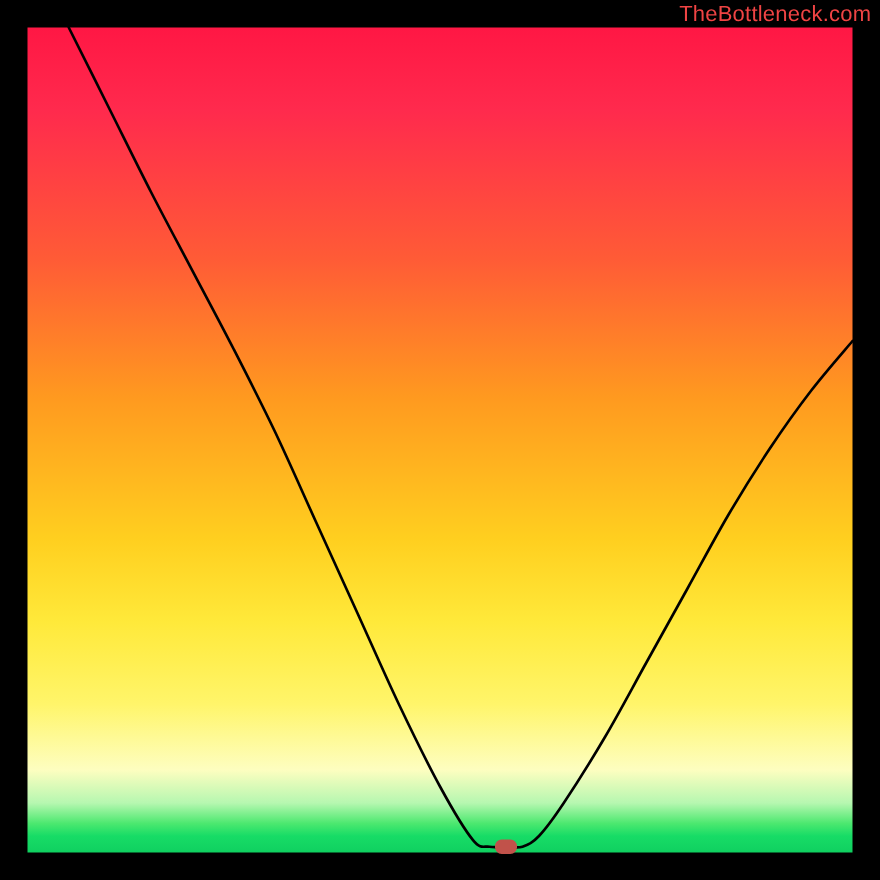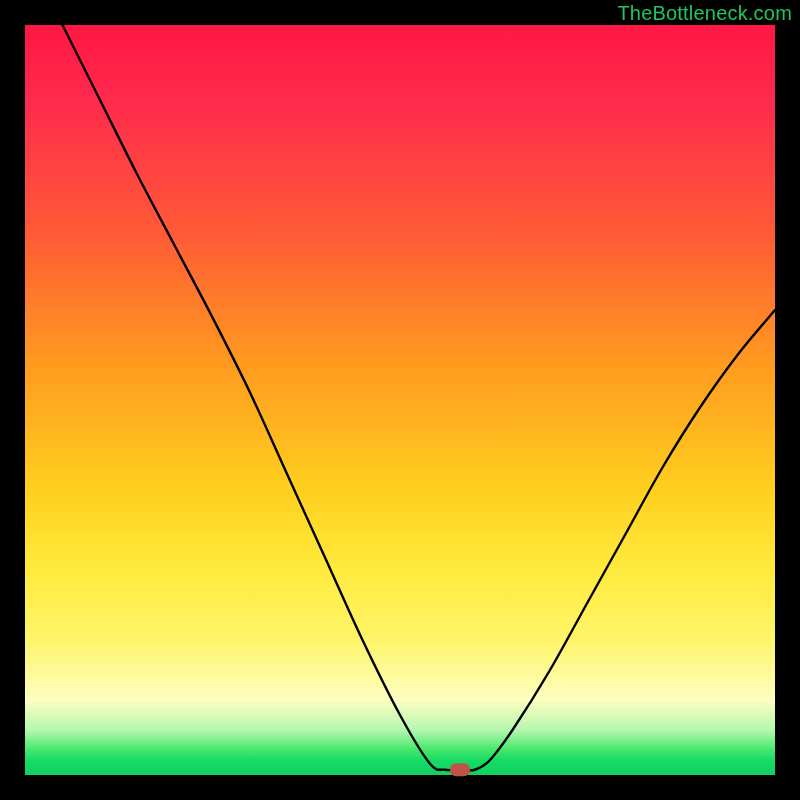--- a/index.html
+++ b/index.html
@@ -47,21 +47,21 @@
     left: 0;
     top: 0;
     width: 750px;
     height: 750px;
     overflow: visible;
   }
   .watermark {
     position: absolute;
     top: 2px;
     right: 8px;
-    color: #22c55e;
+    color: #ef4444;
     font-size: 20px;
     font-weight: 500;
     letter-spacing: 0.2px;
     user-select: none;
   }
   .marker {
     fill: #c1524a;
     stroke: none;
   }
 </style>

